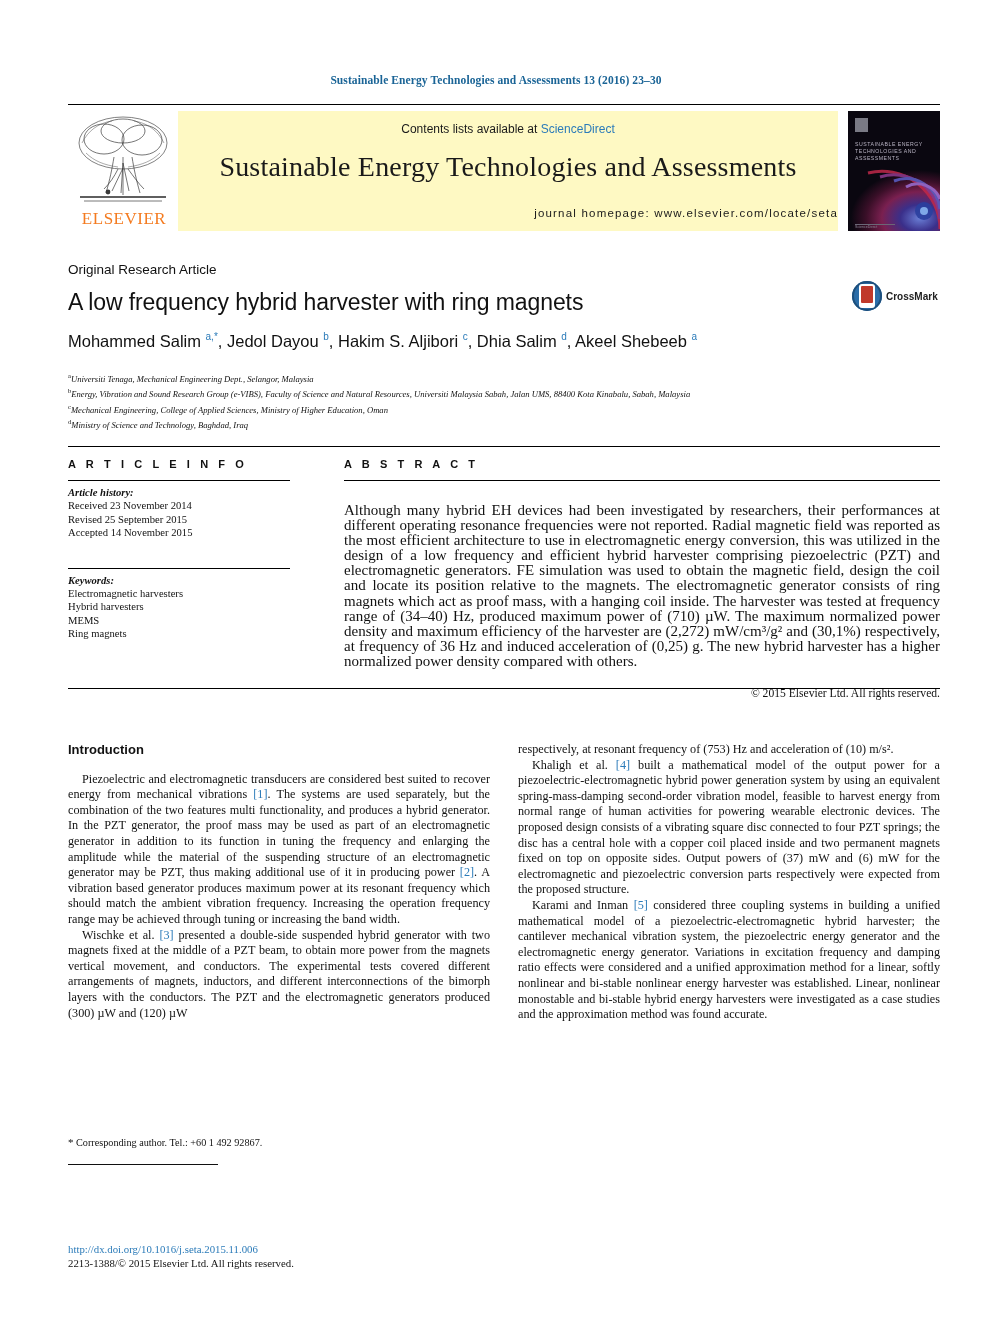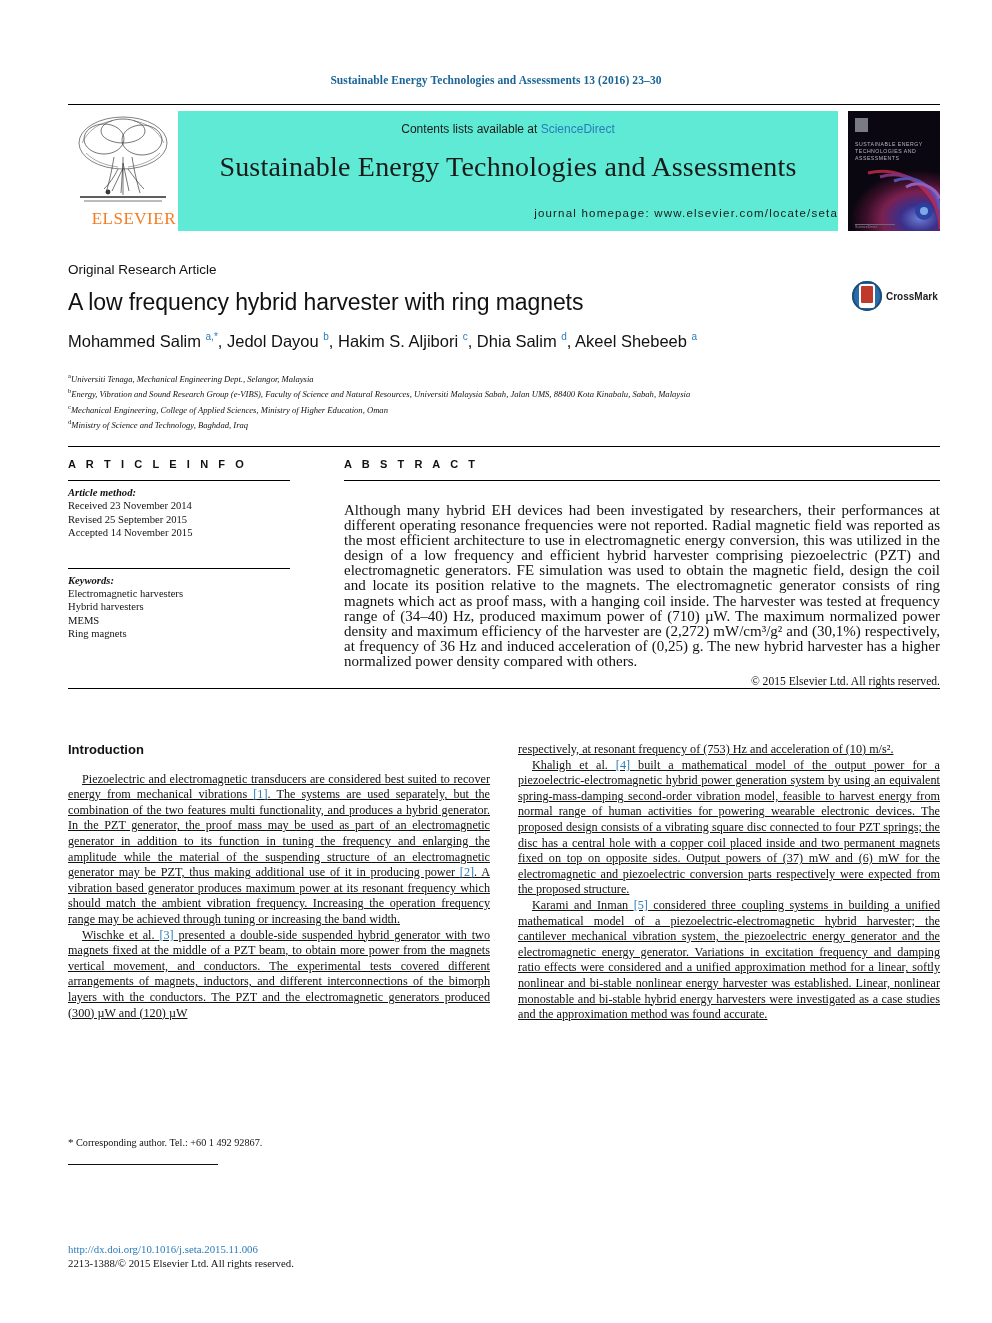--- a/index.html
+++ b/index.html
@@ -54,31 +54,31 @@
   .elsevier-logo {
     width: 110px;
     position: relative;
     flex: 0 0 110px;
   }
   .tree-svg { position: absolute; left: 6px; top: 2px; }
   .elsevier-word {
     position: absolute;
     left: 4px; bottom: 2px;
     width: 104px;
-    text-align: right;
+    text-align: center;
     font-family: "Liberation Serif", serif;
     font-size: 17px;
     letter-spacing: 0.5px;
     color: #f47b20;
     font-weight: normal;
   }
 
   .masthead-center {
     flex: 1 1 auto;
-    background: #5eead4;
+    background: #fef9c3;
     position: relative;
   }
   .contents-line {
     position: absolute;
     top: 11px; left: 0; right: 0;
     text-align: center;
     font-family: "Liberation Sans", sans-serif;
     font-size: 12px;
     color: #1a1a1a;
   }
@@ -266,21 +266,21 @@
   }
   .abs-body {
     margin-top: 22px;
     font-family: "Liberation Serif", serif;
     font-size: 15px;
     line-height: 15.1px;
     text-align: justify;
     color: #111;
   }
   .abs-rights {
-    margin-top: 6px;
+    margin-top: 18px;
     text-align: right;
     font-family: "Liberation Serif", serif;
     font-size: 11.6px;
     color: #111;
   }
   .rule-bottom-info { left: 68px; top: 688px; width: 872px; height: 1.4px; }
 
   
   .col {
     position: absolute;
@@ -295,21 +295,21 @@
   }
   .col-left  { left: 68px; }
   .col-right { left: 518px; }
   .col h2 {
     margin: 0 0 14px 0;
     font-family: "Liberation Sans", sans-serif;
     font-size: 13px;
     font-weight: bold;
     color: #111;
   }
-  .col p { margin: 0; text-indent: 14px; text-decoration: underline; }
+  .col p { margin: 0; text-indent: 14px; }
   .col p.first { text-indent: 14px; }
   .ref { color: #2b7bb9; }
 
   
   .foot-rule {
     position: absolute;
     left: 68px; top: 1164px;
     width: 150px; height: 1px;
     background: #111;
   }
@@ -433,21 +433,21 @@
     <div><sup>c</sup><span>Mechanical Engineering, College of Applied Sciences, Ministry of Higher Education, Oman</span></div>
     <div><sup>d</sup><span>Ministry of Science and Technology, Baghdad, Iraq</span></div>
   </div>
 
   <div class="rule rule-top-info"></div>
 
   <div class="info-col">
     <div class="sec-head">A R T I C L E   I N F O</div>
     <div class="info-hr"></div>
     <div class="info-block">
-      <div class="it">Article method:</div>
+      <div class="it">Article history:</div>
       <div>Received 23 November 2014</div>
       <div>Revised 25 September 2015</div>
       <div>Accepted 14 November 2015</div>
     </div>
     <div class="kw-hr"></div>
     <div class="info-block">
       <div class="it">Keywords:</div>
       <div>Electromagnetic harvesters</div>
       <div>Hybrid harvesters</div>
       <div>MEMS</div>

